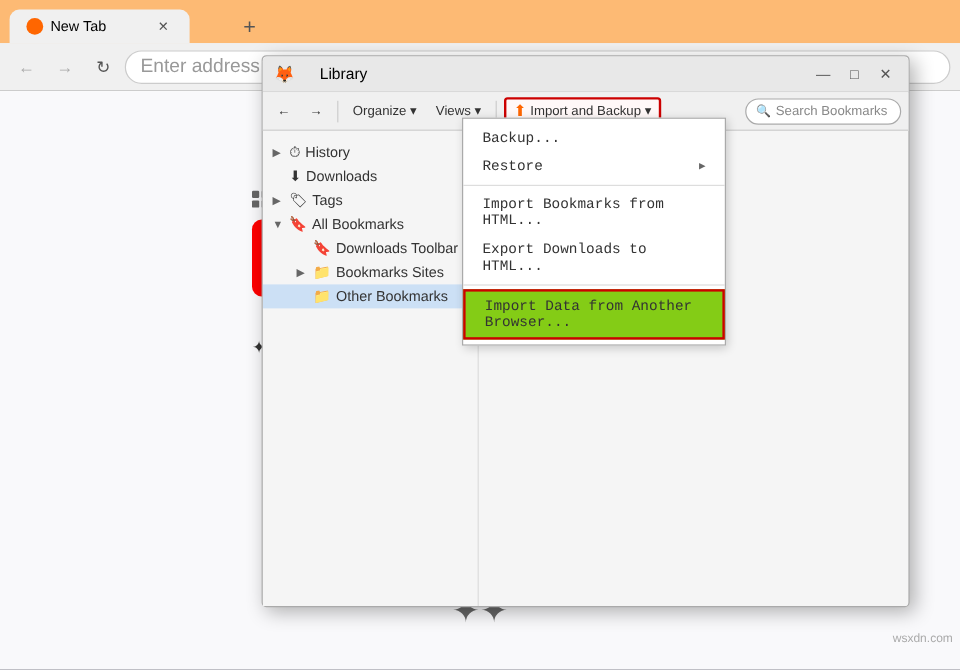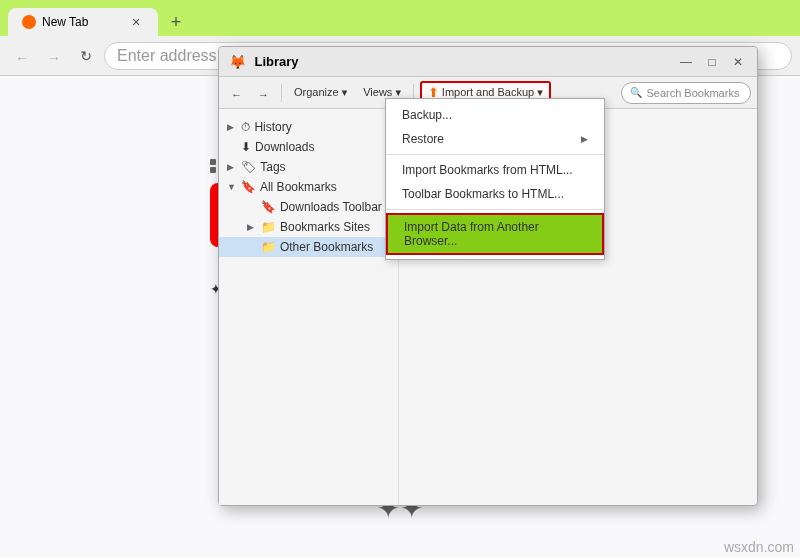--- a/index.html
+++ b/index.html
@@ -16,25 +16,26 @@
     
     .browser-chrome {
       width: 100%;
       height: 558px;
       background: #f0f0f0;
       display: flex;
       flex-direction: column;
     }
 
     .tab-bar {
-      background: #bef264;
+      background: #fdba74;
       height: 36px;
       display: flex;
       align-items: flex-end;
       padding: 0 8px;
+      gap: 32px;
     }
 
     .tab {
       background: #f0f0f0;
       border-radius: 8px 8px 0 0;
       padding: 6px 14px;
       display: flex;
       align-items: center;
       gap: 6px;
       font-size: 12px;
@@ -284,22 +285,23 @@
       display: flex;
       align-items: center;
       padding: 0 10px;
       gap: 8px;
       border-bottom: 1px solid #ccc;
       border-radius: 4px 4px 0 0;
     }
 
     .dialog-title {
       font-size: 13px;
-      font-weight: bold;
+      font-weight: normal;
       flex: 1;
+      margin-left: 12px;
     }
 
     .dialog-window-btn {
       width: 18px;
       height: 18px;
       display: flex;
       align-items: center;
       justify-content: center;
       cursor: pointer;
       color: #555;
@@ -441,20 +443,21 @@
     .dropdown-menu {
       position: absolute;
       top: 62px;
       left: 385px;
       background: white;
       border: 1px solid #aaa;
       box-shadow: 2px 2px 8px rgba(0,0,0,0.2);
       width: 220px;
       z-index: 200;
       padding: 4px 0;
+      font-family: Liberation Mono, monospace;
     }
 
     .menu-item {
       padding: 5px 16px;
       font-size: 12px;
       color: #333;
       cursor: pointer;
       display: flex;
       align-items: center;
       justify-content: space-between;
@@ -472,23 +475,23 @@
     }
 
     .menu-arrow {
       font-size: 9px;
       color: #666;
     }
 
     
     .watermark {
       position: absolute;
-      bottom: 3px;
+      bottom: 20px;
       right: 6px;
-      font-size: 14px;
+      font-size: 10px;
       color: #aaa;
       z-index: 10;
     }
   </style>
 </head>
 <body>
 
 <div class="browser-chrome">
 
   <div class="tab-bar">
@@ -658,21 +661,21 @@
       </div>
       <div class="menu-item">
         <span>Restore</span>
         <span class="menu-arrow">▶</span>
       </div>
       <div class="menu-separator"></div>
       <div class="menu-item">
         <span>Import Bookmarks from HTML...</span>
       </div>
       <div class="menu-item">
-        <span>Toolbar Bookmarks to HTML...</span>
+        <span>Export Downloads to HTML...</span>
       </div>
       <div class="menu-separator"></div>
       <div class="menu-item highlighted-item">
         <span>Import Data from Another Browser...</span>
       </div>
     </div>
 
   </div>
 
   <div class="watermark">wsxdn.com</div>

